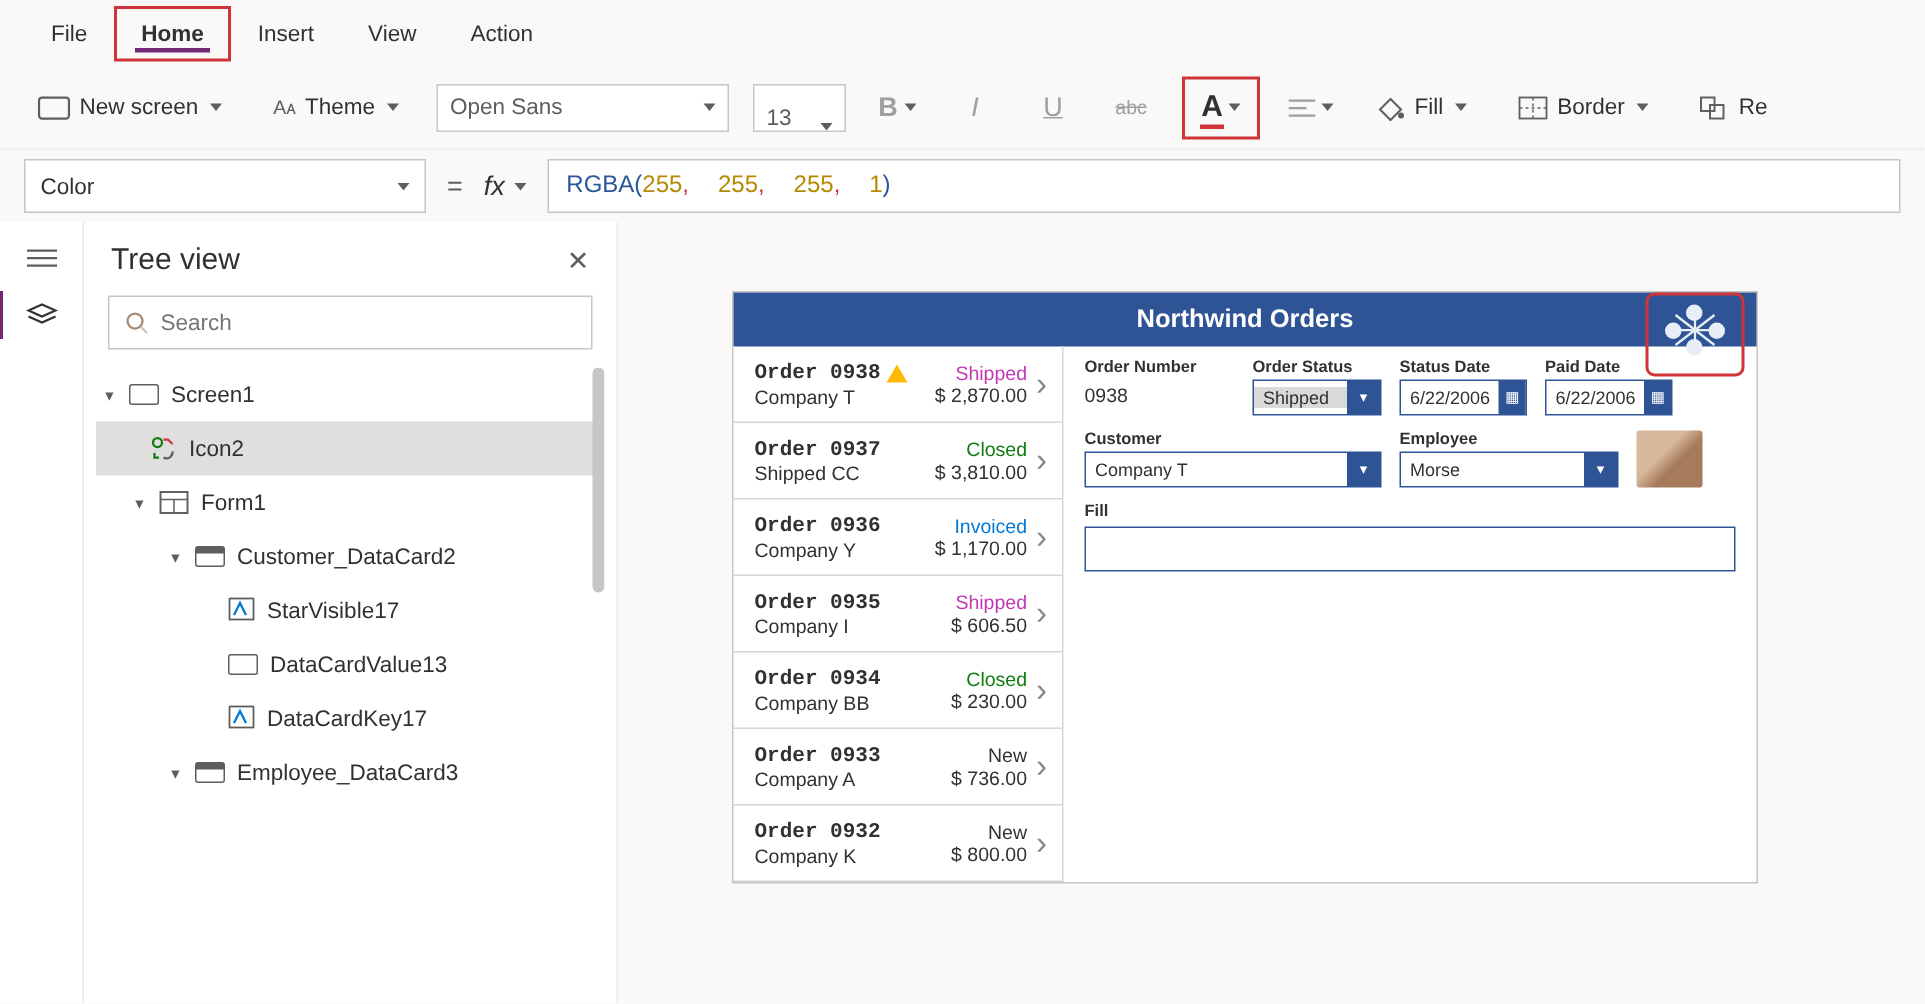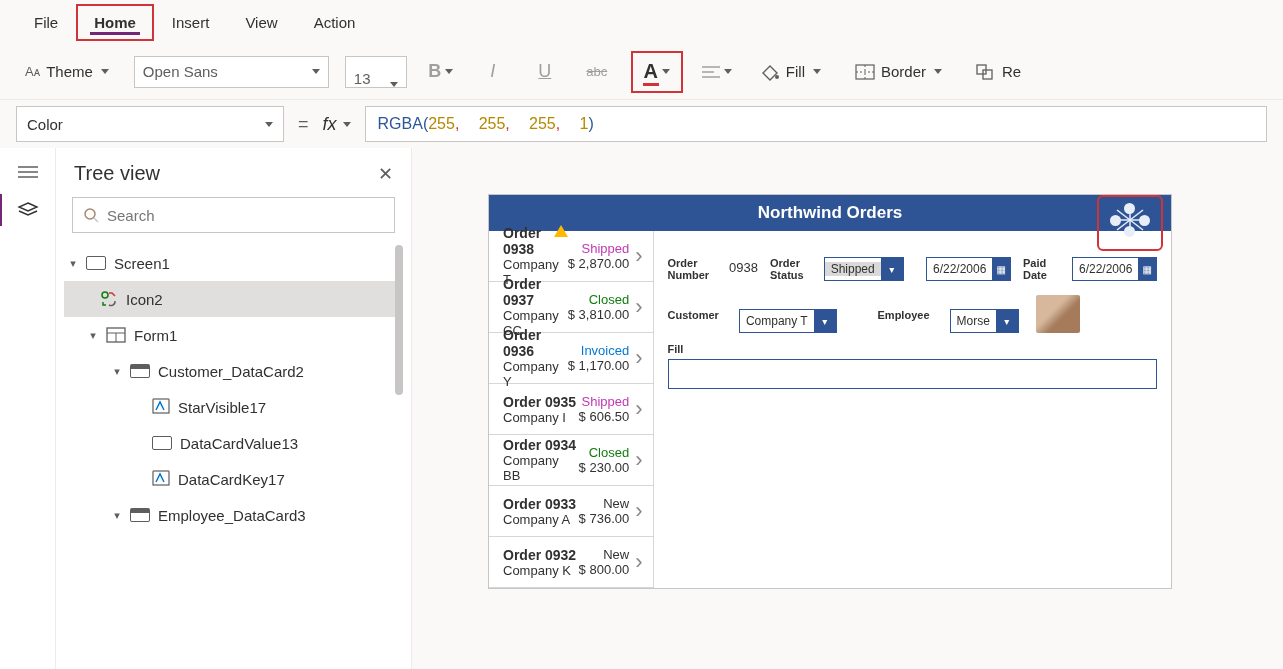--- a/index.html
+++ b/index.html
@@ -52,33 +52,33 @@
   .canvas { flex:1; background:#faf9f8; position:relative; padding:46px 0 0 76px; overflow:hidden;}
   .app { width:684px; border:1px solid #c8c6c4; background:#fff; position:relative;}
   .app-header { height:36px; background:#3b5998; background:#2f5496; color:#fff; display:flex; align-items:center; justify-content:center; font-weight:600; font-size:17px;}
   .header-icon-box { position:absolute; right:8px; top:0; width:66px; height:56px; border:2px solid #d13438; border-radius:6px; z-index:3; display:flex; align-items:flex-start; justify-content:center; padding-top:6px; background:transparent;}
   .dots-con { position:relative; width:40px; height:34px;}
   .dot { width:11px; height:11px; background:#e8eef7; border-radius:50%; position:absolute;}
   .app-body { display:flex; }
   .order-list { width:220px; border-right:1px solid #d6d6d6;}
   .order-row { height:51px; border-bottom:1px solid #d6d6d6; padding:6px 10px 6px 14px; display:flex; align-items:center; cursor:pointer;}
   .order-left { flex:1; }
-  .order-title { font-weight:600; font-size:14px; color:#323130; display:flex; gap:4px;}
+  .order-title { font-weight:600; font-size:14px; color:#323130; display:flex; align-items:center; gap:4px;font-family:Liberation Mono, monospace;}
   .order-company { font-size:13px; color:#323130;}
   .order-right { text-align:right; margin-right:6px;}
   .order-status { font-size:13px; font-weight:400;}
   .order-amount { font-size:13px; color:#323130;}
   .chev { font-size:22px; color:#8a8886;}
   .status-Shipped { color:#c239b3; }
   .status-Closed { color:#107c10; }
   .status-Invoiced { color:#0078d4; }
   .status-New { color:#323130; }
   .form { flex:1; padding:8px 14px 14px 14px; font-size:12px;}
   .form-row { display:flex; gap:12px; margin-bottom:10px;}
-  .form-field { display:flex; flex-direction:row; gap:20px;margin-top:18px;}
+  .form-field { display:flex; flex-direction:column; gap:2px;}
   .form-label { font-size:11px; color:#323130; font-weight:600;}
   .form-val { font-size:13px; color:#323130; padding:3px 0;}
   .dd { height:24px; border:1.5px solid #2f5496; display:flex; align-items:center; font-size:12px; position:relative; background:#fff;}
   .dd-text { flex:1; padding:0 6px; }
   .dd-caret { width:22px; align-self:stretch; background:#2f5496; color:#fff; display:flex; align-items:center; justify-content:center; font-size:10px;}
   .dd.shaded .dd-text { background:#d9d9d9; }
   .dd.date { width:85px;}
   .dd.date .dd-caret { background:#2f5496; }
   .avatar { width:44px; height:38px; background: linear-gradient(135deg,#d7b89c 40%,#a57b5b 60%); border-radius:2px;}
   .notes-box { width:100%; height:30px; border:1.5px solid #2f5496; background:#fff;}
@@ -92,20 +92,29 @@
   <div class="ribbon-tab">File</div>
   <div class="ribbon-tab active">Home</div>
   <div class="ribbon-tab">Insert</div>
   <div class="ribbon-tab">View</div>
   <div class="ribbon-tab">Action</div>
 </div>
 
 <div class="ribbon-toolbar">
   <div class="tb-group">
     <div class="tb-btn">
+      <svg width="22" height="16">
+          <rect x="1" y="1" width="20" height="14" rx="2" fill="none" stroke="#605e5c" stroke-width="1.5"></rect>
+        </svg>
+      <span class="tb-text">New screen</span>
+      <span class="caret"></span>
+    </div>
+  </div>
+  <div class="tb-group">
+    <div class="tb-btn">
       <span style="font-size:13px;color:#605e5c">Aᴀ</span>
       <span class="tb-text">Theme</span>
       <span class="caret"></span>
     </div>
   </div>
   <div class="font-combo">
     <span>Open Sans</span>
     <span class="caret"></span>
   </div>
   <div class="size-combo">
@@ -282,21 +291,21 @@
               </div>
               <div class="order-right">
                 <div class="order-status status-Shipped">Shipped</div>
                 <div class="order-amount">$ 2,870.00</div>
               </div>
               <div class="chev">›</div>
             </div>
             <div class="order-row">
               <div class="order-left">
                 <div class="order-title">Order 0937</div>
-                <div class="order-company">Company CC</div>
+                <div class="order-company">Shipped CC</div>
               </div>
               <div class="order-right">
                 <div class="order-status status-Closed">Closed</div>
                 <div class="order-amount">$ 3,810.00</div>
               </div>
               <div class="chev">›</div>
             </div>
             <div class="order-row">
               <div class="order-left">
                 <div class="order-title">Order 0936</div>

